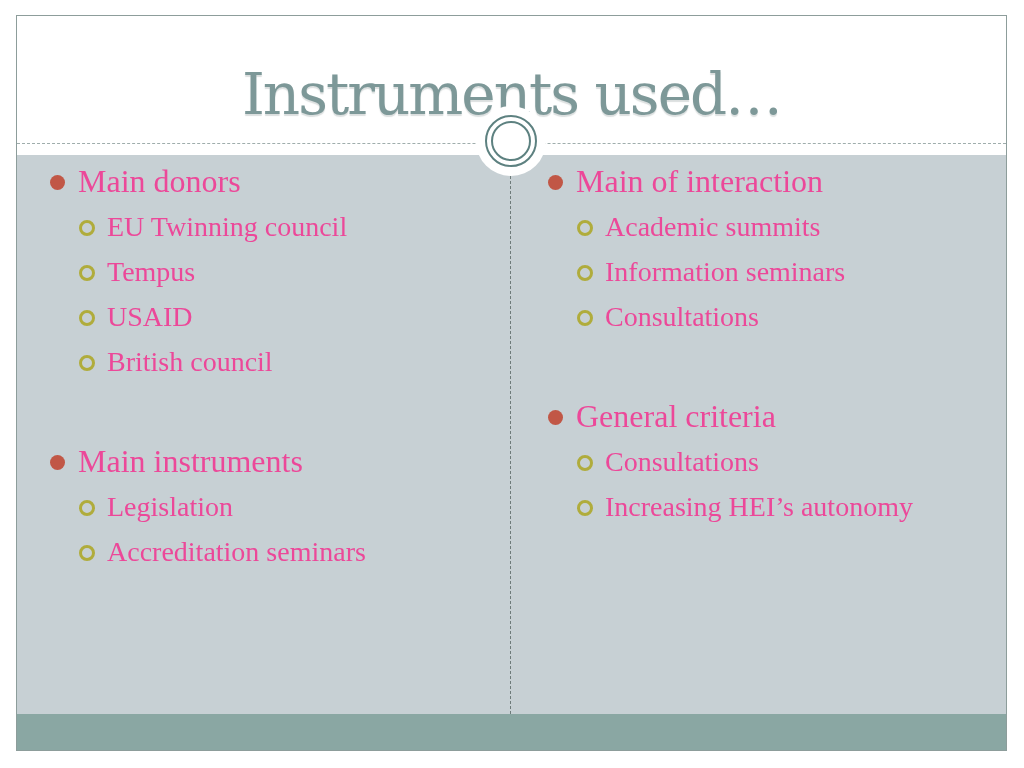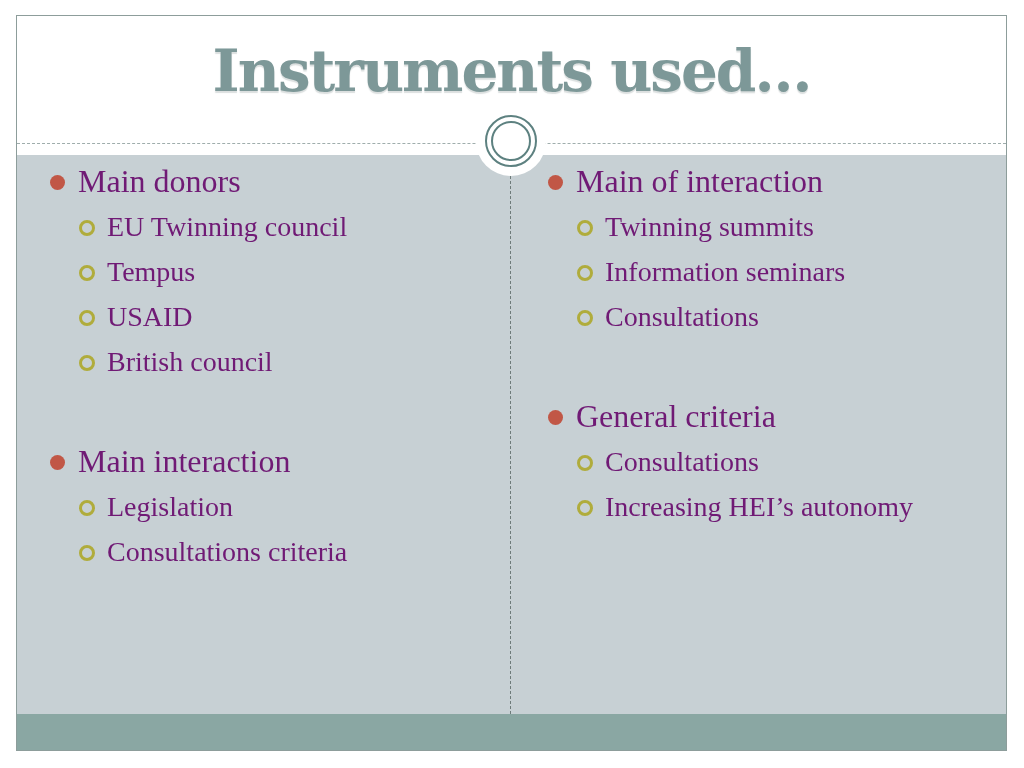--- a/index.html
+++ b/index.html
@@ -30,25 +30,25 @@
   .header {
     position: absolute;
     left: 0; top: 0;
     width: 100%;
     height: 139px;
     background: #ffffff;
   }
   .slide-title {
     position: absolute;
     left: 0;
-    top: 25px;
+    top: 48px;
     width: 100%;
     text-align: center;
     font-family: "DejaVu Serif", serif;
-    font-weight: bold;
+    font-weight: normal;
     font-size: 58px;
     line-height: 60px;
     letter-spacing: -2px;
     color: #7d9898;
     text-shadow: 0 2px 1px rgba(90,110,110,0.22);
   }
   .header-rule {
     position: absolute;
     left: 0;
     top: 127px;
@@ -108,21 +108,21 @@
     top: 160px;
     height: 538px;
     width: 0;
     border-left: 1px dashed #6e7b7a;
   }
   
   .column {
     position: absolute;
     top: 143px;
     width: 440px;
-    color: #701a75;
+    color: #ec4899;
   }
   .column.left  { left: 33px; }
   .column.right { left: 531px; }
   .group2 { margin-top: 55px; }
   .row {
     display: flex;
     align-items: center;
     height: 45px;
     white-space: nowrap;
   }
@@ -188,42 +188,42 @@
         </div>
         <div class="row l2">
           <span class="bullet-l2"></span>
           <span>British council</span>
         </div>
       </div>
 
       <div class="group2">
         <div class="row l1">
           <span class="bullet-l1"></span>
-          <span>Main interaction</span>
+          <span>Main instruments</span>
         </div>
         <div class="row l2">
           <span class="bullet-l2"></span>
           <span>Legislation</span>
         </div>
         <div class="row l2">
           <span class="bullet-l2"></span>
-          <span>Consultations criteria</span>
+          <span>Accreditation seminars</span>
         </div>
       </div>
     </div>
 
     <div class="column right">
       <div>
         <div class="row l1">
           <span class="bullet-l1"></span>
           <span>Main of interaction</span>
         </div>
         <div class="row l2">
           <span class="bullet-l2"></span>
-          <span>Twinning summits</span>
+          <span>Academic summits</span>
         </div>
         <div class="row l2">
           <span class="bullet-l2"></span>
           <span>Information seminars</span>
         </div>
         <div class="row l2">
           <span class="bullet-l2"></span>
           <span>Consultations</span>
         </div>
       </div>

